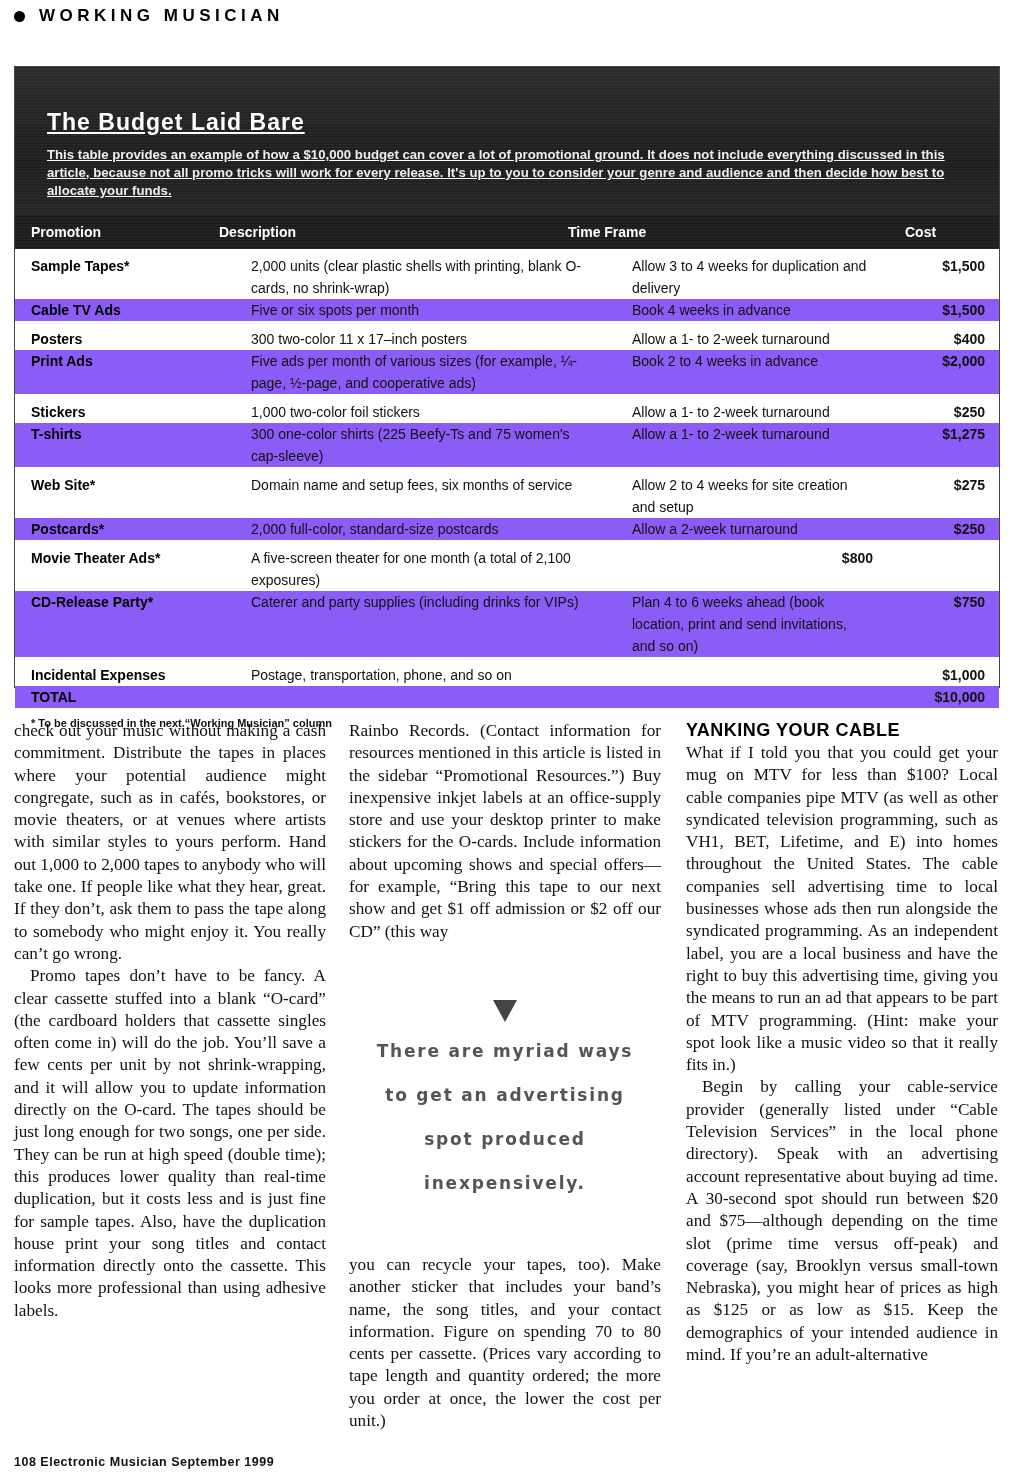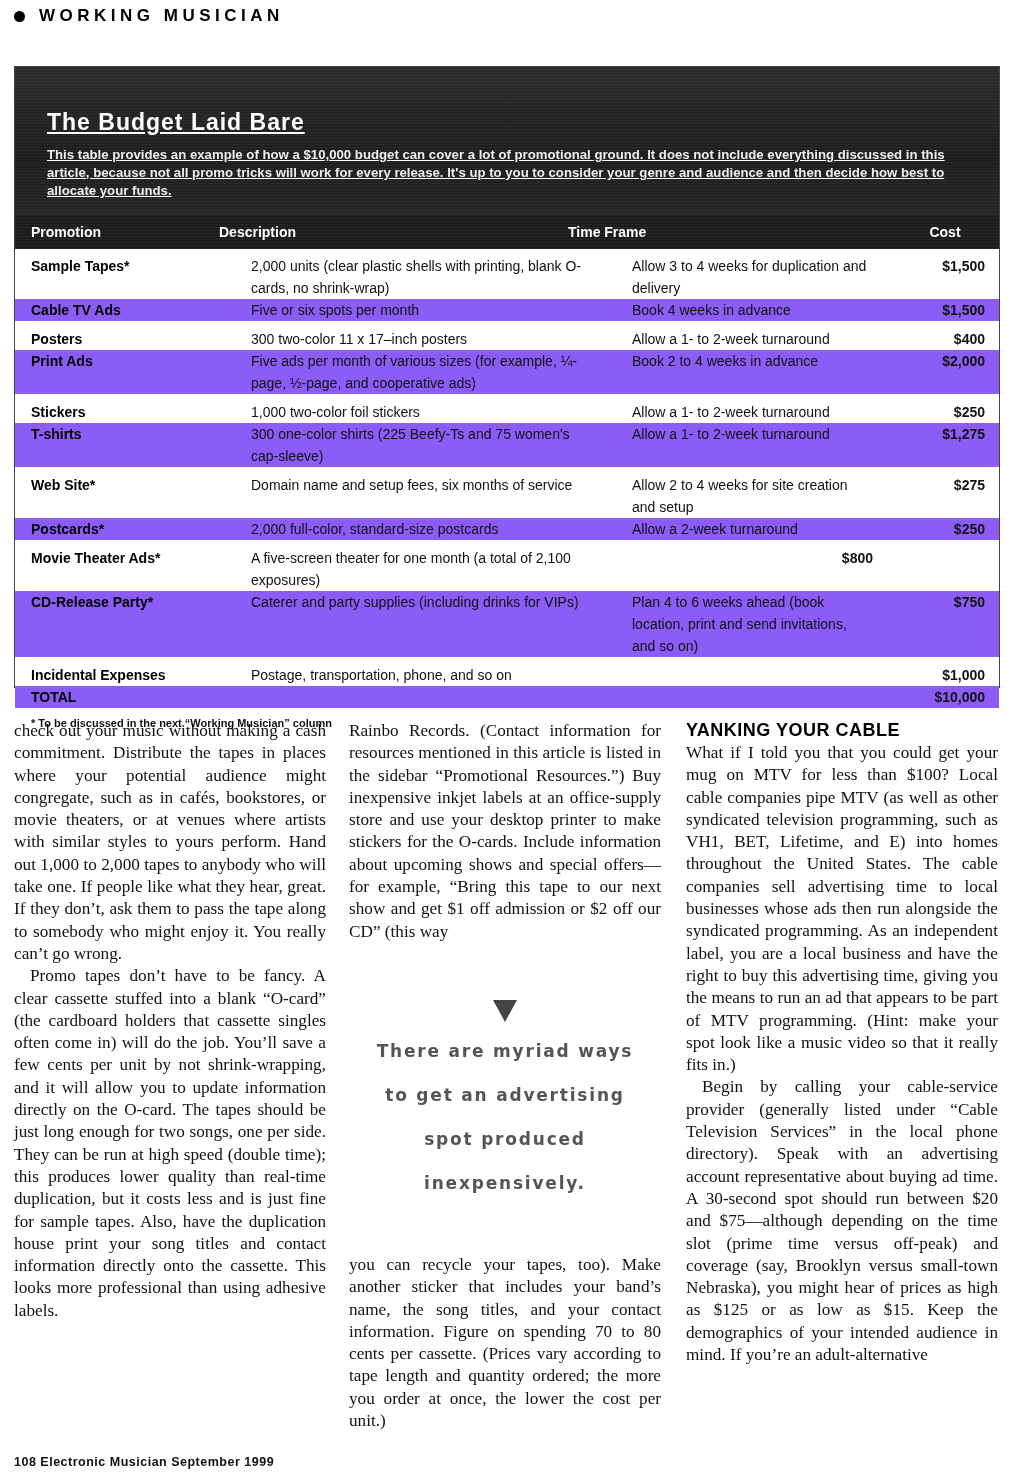--- a/index.html
+++ b/index.html
@@ -25,21 +25,21 @@
     color: #fff; padding: 42px 16px 0 32px; height: 150px; box-sizing: border-box; text-decoration: underline;
   }
   .table-title { font-size: 23px; font-weight: bold; letter-spacing: 1px; margin-bottom: 10px; }
   .table-intro { font-size: 13.2px; line-height: 18px; font-weight: bold; color: #eee; }
   .colhead-row {
     display: grid; grid-template-columns: 188px 349px 1fr 80px;
     background: #1d1d1d; color: #fff; font-size: 14px; font-weight: bold;
     padding: 0 14px 0 16px; height: 34px; align-items: center; margin-top: -2px;
     background-image: repeating-linear-gradient(0deg, rgba(255,255,255,0.04) 0 1px, transparent 1px 3px);
   }
-  .colhead-row .cost { text-align: center; }
+  .colhead-row .cost { text-align: left; }
   .rows { padding: 6px 14px 0 16px; font-size: 14px; }
   .row {
     display: grid; grid-template-columns: 188px 349px 1fr 80px;
     line-height: 22px; padding: 0; gap: 32px;
   }
   .row.shade { background: #8b5cf6; margin: 0 -14px 7px -16px; padding: 0 14px 0 16px; }
   .row .promo { font-weight: bold; color: #000; }
   .row .cost { text-align: right; font-weight: bold; }
   .footnote { font-size: 11px; font-weight: bold; padding: 2px 16px; color: #111; }
 

